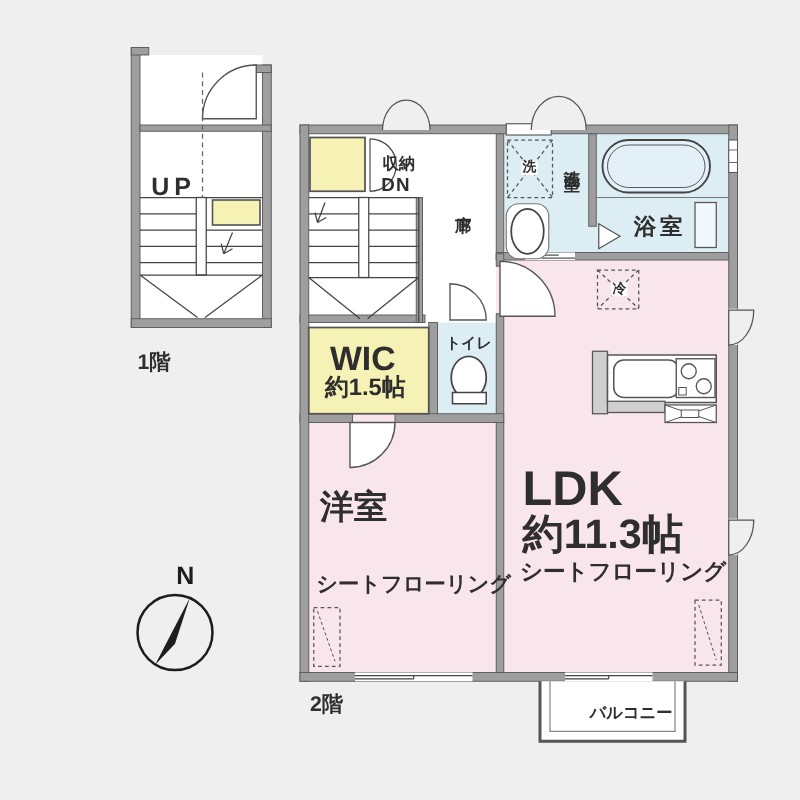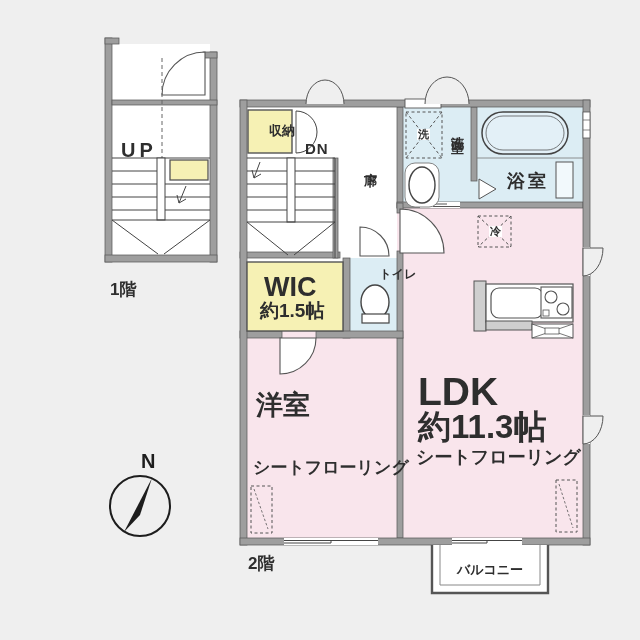--- a/index.html
+++ b/index.html
@@ -200,36 +200,36 @@
     <g>
       <path d="M432,545 V593 H548 V545" fill="#ffffff" stroke="#555" stroke-width="2.4"></path>
       <path d="M440,545 V585 H540 V545" fill="none" stroke="#888" stroke-width="1"></path>
     </g>
   </g>
 </svg>
 
 <div class="lbl" style="left:121px;top:140px;font-size:20px;letter-spacing:4px;">UP</div>
 <div class="lbl" style="left:110px;top:281px;font-size:17px;">1階</div>
 
-<div class="lbl ctr" style="left:248px;top:124px;width:68px;font-size:13px;">収納</div>
+<div class="lbl ctr" style="left:264px;top:124px;width:68px;font-size:13px;text-align:right;">収納</div>
 <div class="lbl" style="left:305px;top:141px;font-size:15px;letter-spacing:1px;">DN</div>
 <div class="lbl vert" style="left:364px;top:162px;font-size:13px;letter-spacing:3px;">廊下</div>
 <div class="lbl badge" style="left:417px;top:129px;font-size:11px;">洗</div>
 <div class="lbl vert" style="left:451px;top:126px;font-size:13px;letter-spacing:2px;">洗面室</div>
 <div class="lbl ctr" style="left:498px;top:172px;width:60px;font-size:18px;letter-spacing:3px;">浴室</div>
 <div class="lbl" style="left:264px;top:274px;font-size:27px;">WIC</div>
 <div class="lbl" style="left:260px;top:301px;font-size:19px;">約1.5帖</div>
-<div class="lbl ctr" style="left:352px;top:268px;width:46px;font-size:12px;margin-left:23px;">トイレ</div>
+<div class="lbl ctr" style="left:352px;top:268px;width:46px;font-size:12px;">トイレ</div>
 <div class="lbl badge" style="left:489px;top:226px;font-size:11px;">冷</div>
 
 <div class="lbl" style="left:256px;top:392px;font-size:27px;">洋室</div>
 <div class="lbl" style="left:253px;top:459px;font-size:17px;">シートフローリング</div>
 
 <div class="lbl" style="left:418px;top:372px;font-size:39px;">LDK</div>
 <div class="lbl" style="left:418px;top:410px;font-size:33px;">約11.3帖</div>
 <div class="lbl" style="left:416px;top:448px;font-size:18px;">シートフローリング</div>
 
-<div class="lbl ctr" style="left:442px;top:563px;width:96px;font-size:13px;">バルコニー</div>
+<div class="lbl ctr" style="left:442px;top:563px;width:96px;font-size:13px;text-align:right;">バルコニー</div>
 <div class="lbl" style="left:248px;top:555px;font-size:17px;">2階</div>
 
 <div class="lbl" style="left:141px;top:451px;font-size:20px;color:#1d1d1d;">N</div>
 
 </div>
 
 </body></html>

